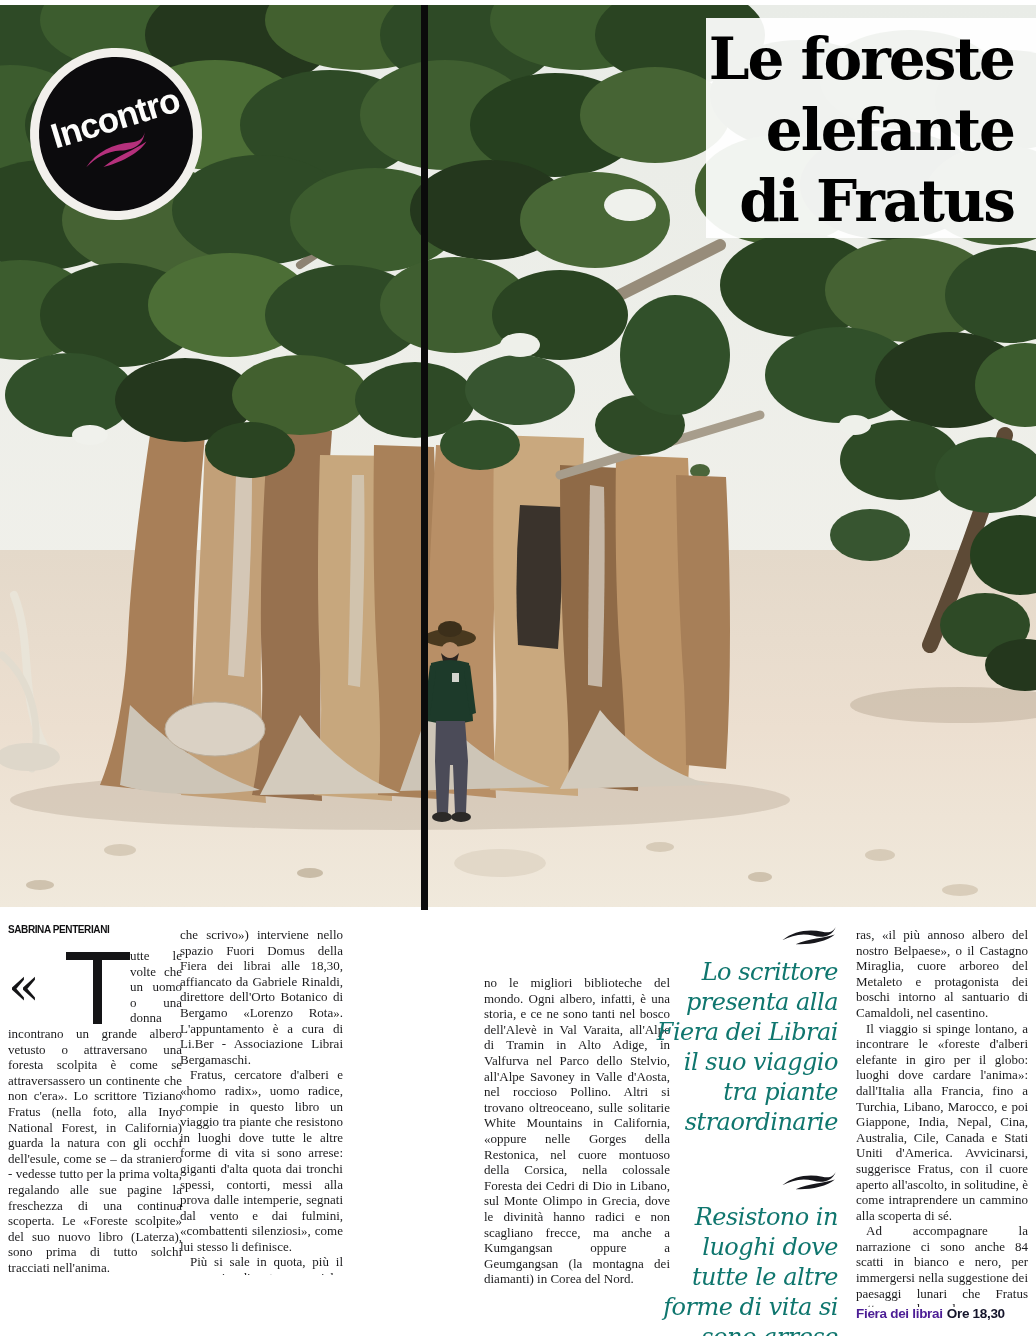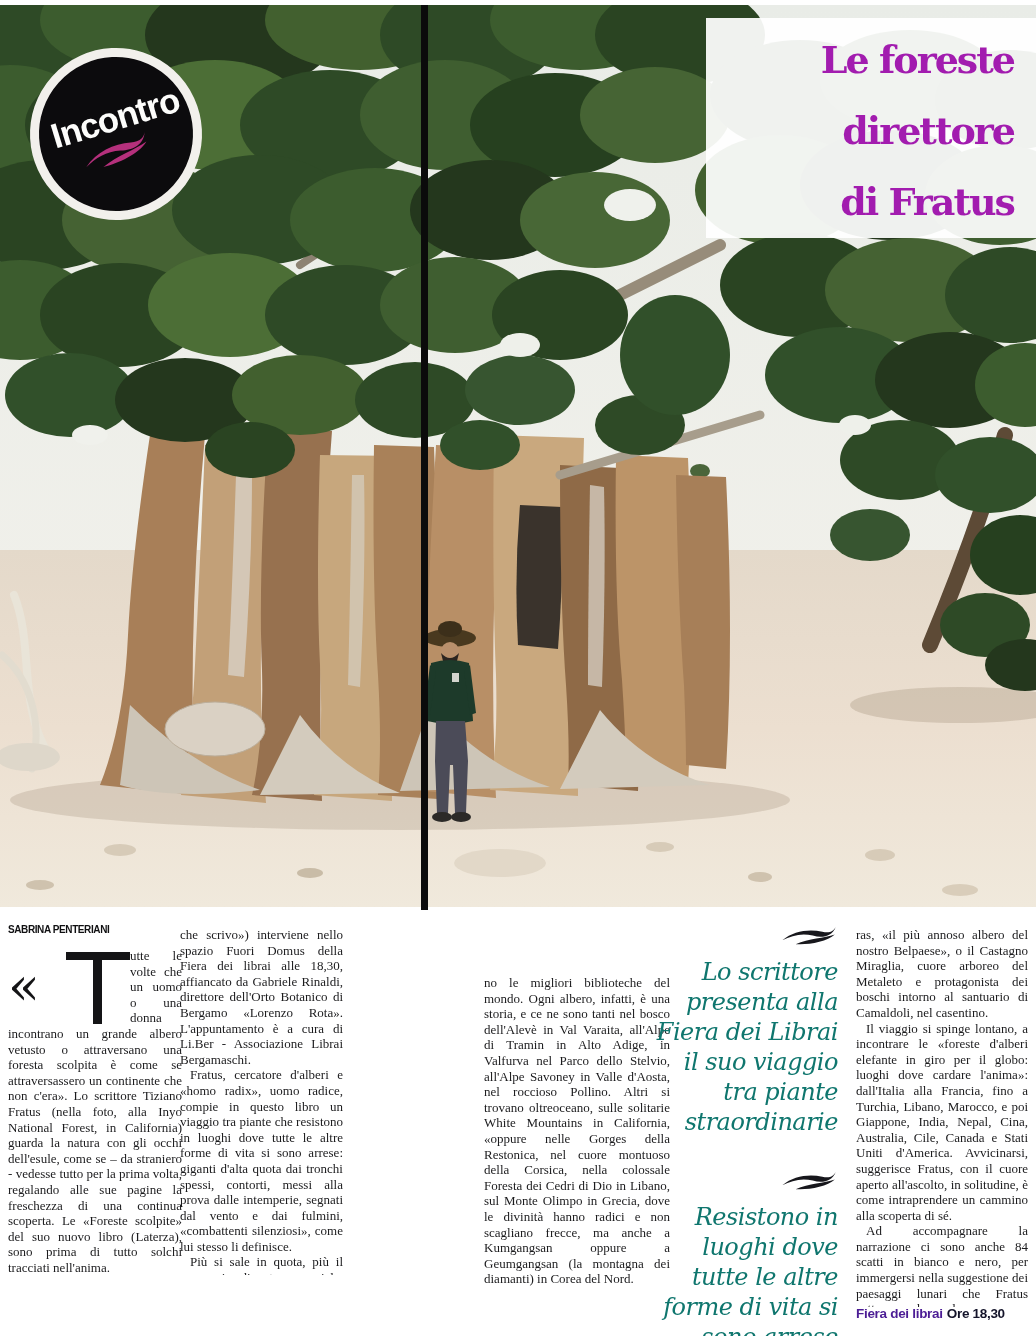--- a/index.html
+++ b/index.html
@@ -14,22 +14,22 @@
          background:#0c0b0d;border:9px solid #f2f0ec;box-sizing:border-box;
          display:flex;flex-direction:column;align-items:center;justify-content:center;
          transform:rotate(-3deg);}
   .badge-label{font-family:"Liberation Sans",sans-serif;font-weight:bold;font-size:35px;color:#fdfdfb;
          transform:rotate(-14deg);letter-spacing:-1px;}
   .badge-swash{transform:rotate(-14deg);margin-top:2px;}
   
   .titlebox{position:absolute;left:706px;top:18px;width:330px;height:220px;
             background:rgba(255,255,255,0.93);box-sizing:border-box;
             padding:6px 22px 0 0;text-align:right;}
-  .titlebox .hl{font-family:"DejaVu Serif",serif;font-weight:bold;font-size:38px;line-height:71px;
-            color:#a21caf;letter-spacing:-2px;white-space:nowrap;}
+  .titlebox .hl{font-family:"DejaVu Serif",serif;font-weight:bold;font-size:58px;line-height:71px;
+            color:#000000;letter-spacing:-2px;white-space:nowrap;}
   
   .byline{position:absolute;left:8px;top:924px;font-family:"Liberation Sans",sans-serif;
           font-weight:bold;font-size:10px;letter-spacing:-0.4px;color:#101012;}
   .col{position:absolute;font-size:13px;line-height:15.6px;text-align:justify;overflow:hidden;}
   .col p{margin:0;}
   .col p + p{text-indent:10px;}
   .col1{left:8px;top:948px;width:174px;height:326px;}
   .col2{left:180px;top:927px;width:163px;height:348px;}
   .col3{left:484px;top:927px;width:186px;height:408px;margin-top:48px;}
   .col5{left:856px;top:927px;width:172px;height:380px;}
@@ -206,21 +206,21 @@
     <div class="badge-swash">
       <svg width="72" height="26" viewBox="0 0 60 22">
         <path d="M2 15 C14 5, 30 3, 44 6 C52 8, 56 5, 58 1 C54 11, 44 13, 34 10 C22 7, 12 10, 2 15 Z" fill="#b5307c"></path>
         <path d="M16 19 C30 13, 46 13, 57 9 C49 17, 28 20, 16 19 Z" fill="#b5307c"></path>
       </svg>
     </div>
   </div>
 
   <div class="titlebox">
     <div class="hl">Le foreste</div>
-    <div class="hl">direttore</div>
+    <div class="hl">elefante</div>
     <div class="hl">di Fratus</div>
   </div>
 
   <div class="byline">SABRINA PENTERIANI</div>
 
   <div class="col col1">
     <p>
       <span class="dropzone" style="display:block">
         <span class="guillemet">«</span>
         <span class="dropT-bar"></span>

